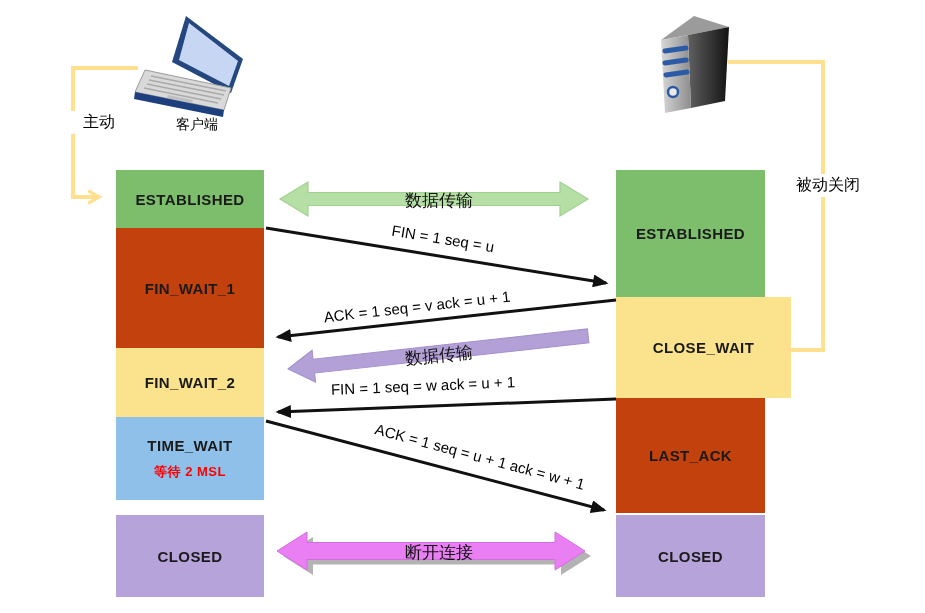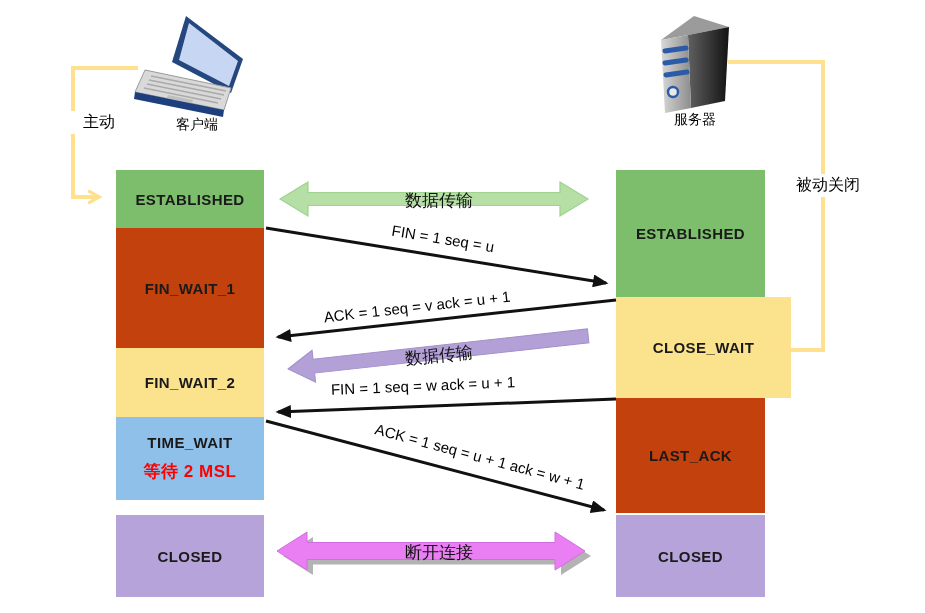--- a/index.html
+++ b/index.html
@@ -11,21 +11,21 @@
   .box{
     position:absolute;z-index:1;display:flex;flex-direction:column;
     align-items:center;justify-content:center;gap:9px;
     font-size:15px;color:#1a1a1a;letter-spacing:.4px;text-align:center;font-weight:bold;
   }
   .c-green{background:#7CBE6B;}
   .c-orange{background:#c2410c;}
   .c-yellow{background:#FBE38D;}
   .c-blue{background:#8EC0E9;}
   .c-purple{background:#B6A3D9;}
-  .note{color:#ff0000;font-size:17px;letter-spacing:.5px;}
+  .note{color:#ff0000;font-size:13px;letter-spacing:.5px;}
   .lbl{
     position:absolute;z-index:3;text-align:center;white-space:nowrap;
     color:#000;
   }
   .msg{font-size:15px;width:280px;}
   .banner-lbl{font-size:17px;width:140px;color:#111;}
   .actor-lbl{font-size:14px;width:100px;}
   .role-lbl{font-size:16px;width:76px;background:#ffffff;padding:1px 0;}
 </style>
 </head>
@@ -130,21 +130,20 @@
       <g stroke="#2B5AA7" stroke-width="5" stroke-linecap="round">
         <line x1="665" y1="51" x2="686" y2="48"></line>
         <line x1="665" y1="63" x2="686" y2="60"></line>
         <line x1="666" y1="75" x2="687" y2="72"></line>
       </g>
       <circle cx="673" cy="92" r="5" fill="#e9e9e9" stroke="#2B5AA7" stroke-width="2.5"></circle>
     </g>
   </svg>
 
   <div class="lbl actor-lbl" style="left:147px;top:116px;">客户端</div>
-  <div class="lbl actor-lbl" style="left:645px;top:111px;">服务器</div>
   <div class="lbl role-lbl" style="left:39px;top:111px;text-align:right;">主动</div>
   <div class="lbl role-lbl" style="left:790px;top:174px;">被动关闭</div>
 
   <div class="lbl banner-lbl" style="left:369px;top:189px;">数据传输</div>
   <div class="lbl banner-lbl" style="left:369px;top:344px;transform:rotate(-6deg);">数据传输</div>
   <div class="lbl banner-lbl" style="left:369px;top:541px;">断开连接</div>
 
   <div class="lbl msg" style="left:303px;top:230px;transform:rotate(9.3deg);">FIN = 1 seq = u</div>
   <div class="lbl msg" style="left:277px;top:298px;transform:rotate(-6.4deg);">ACK = 1 seq = v ack = u + 1</div>
   <div class="lbl msg" style="left:283px;top:377px;transform:rotate(-2.4deg);">FIN = 1 seq = w ack = u + 1</div>

